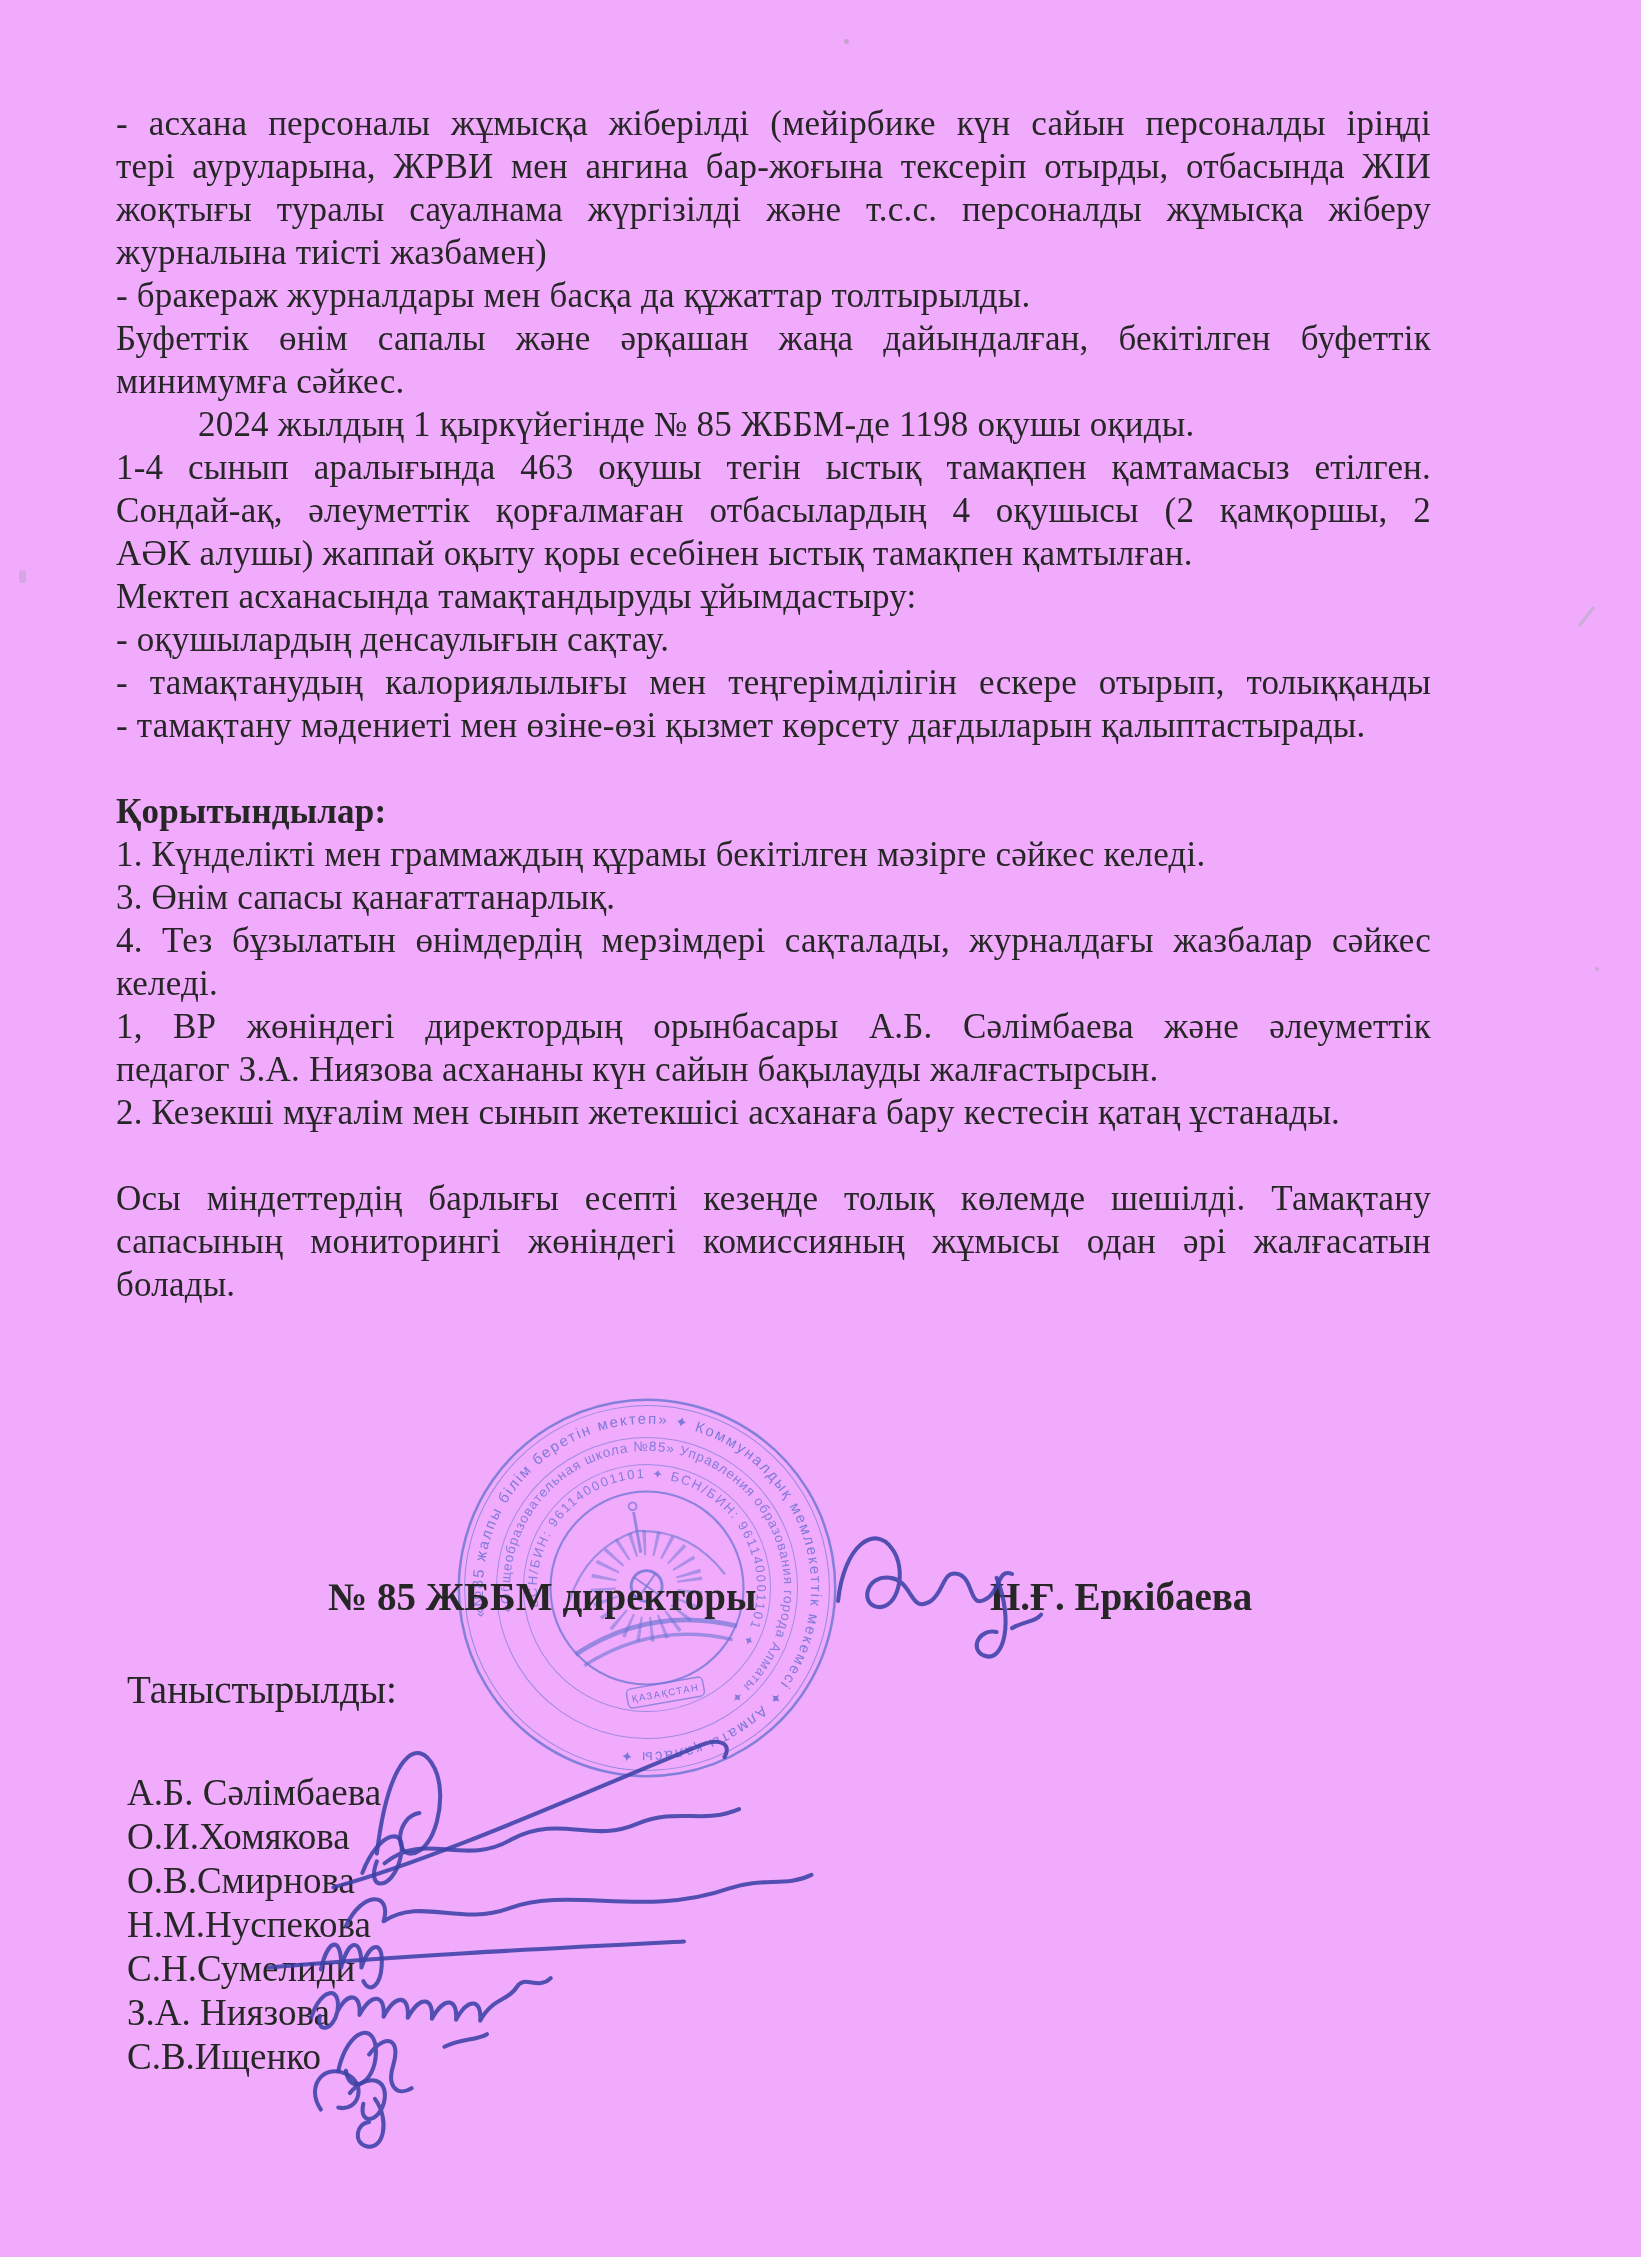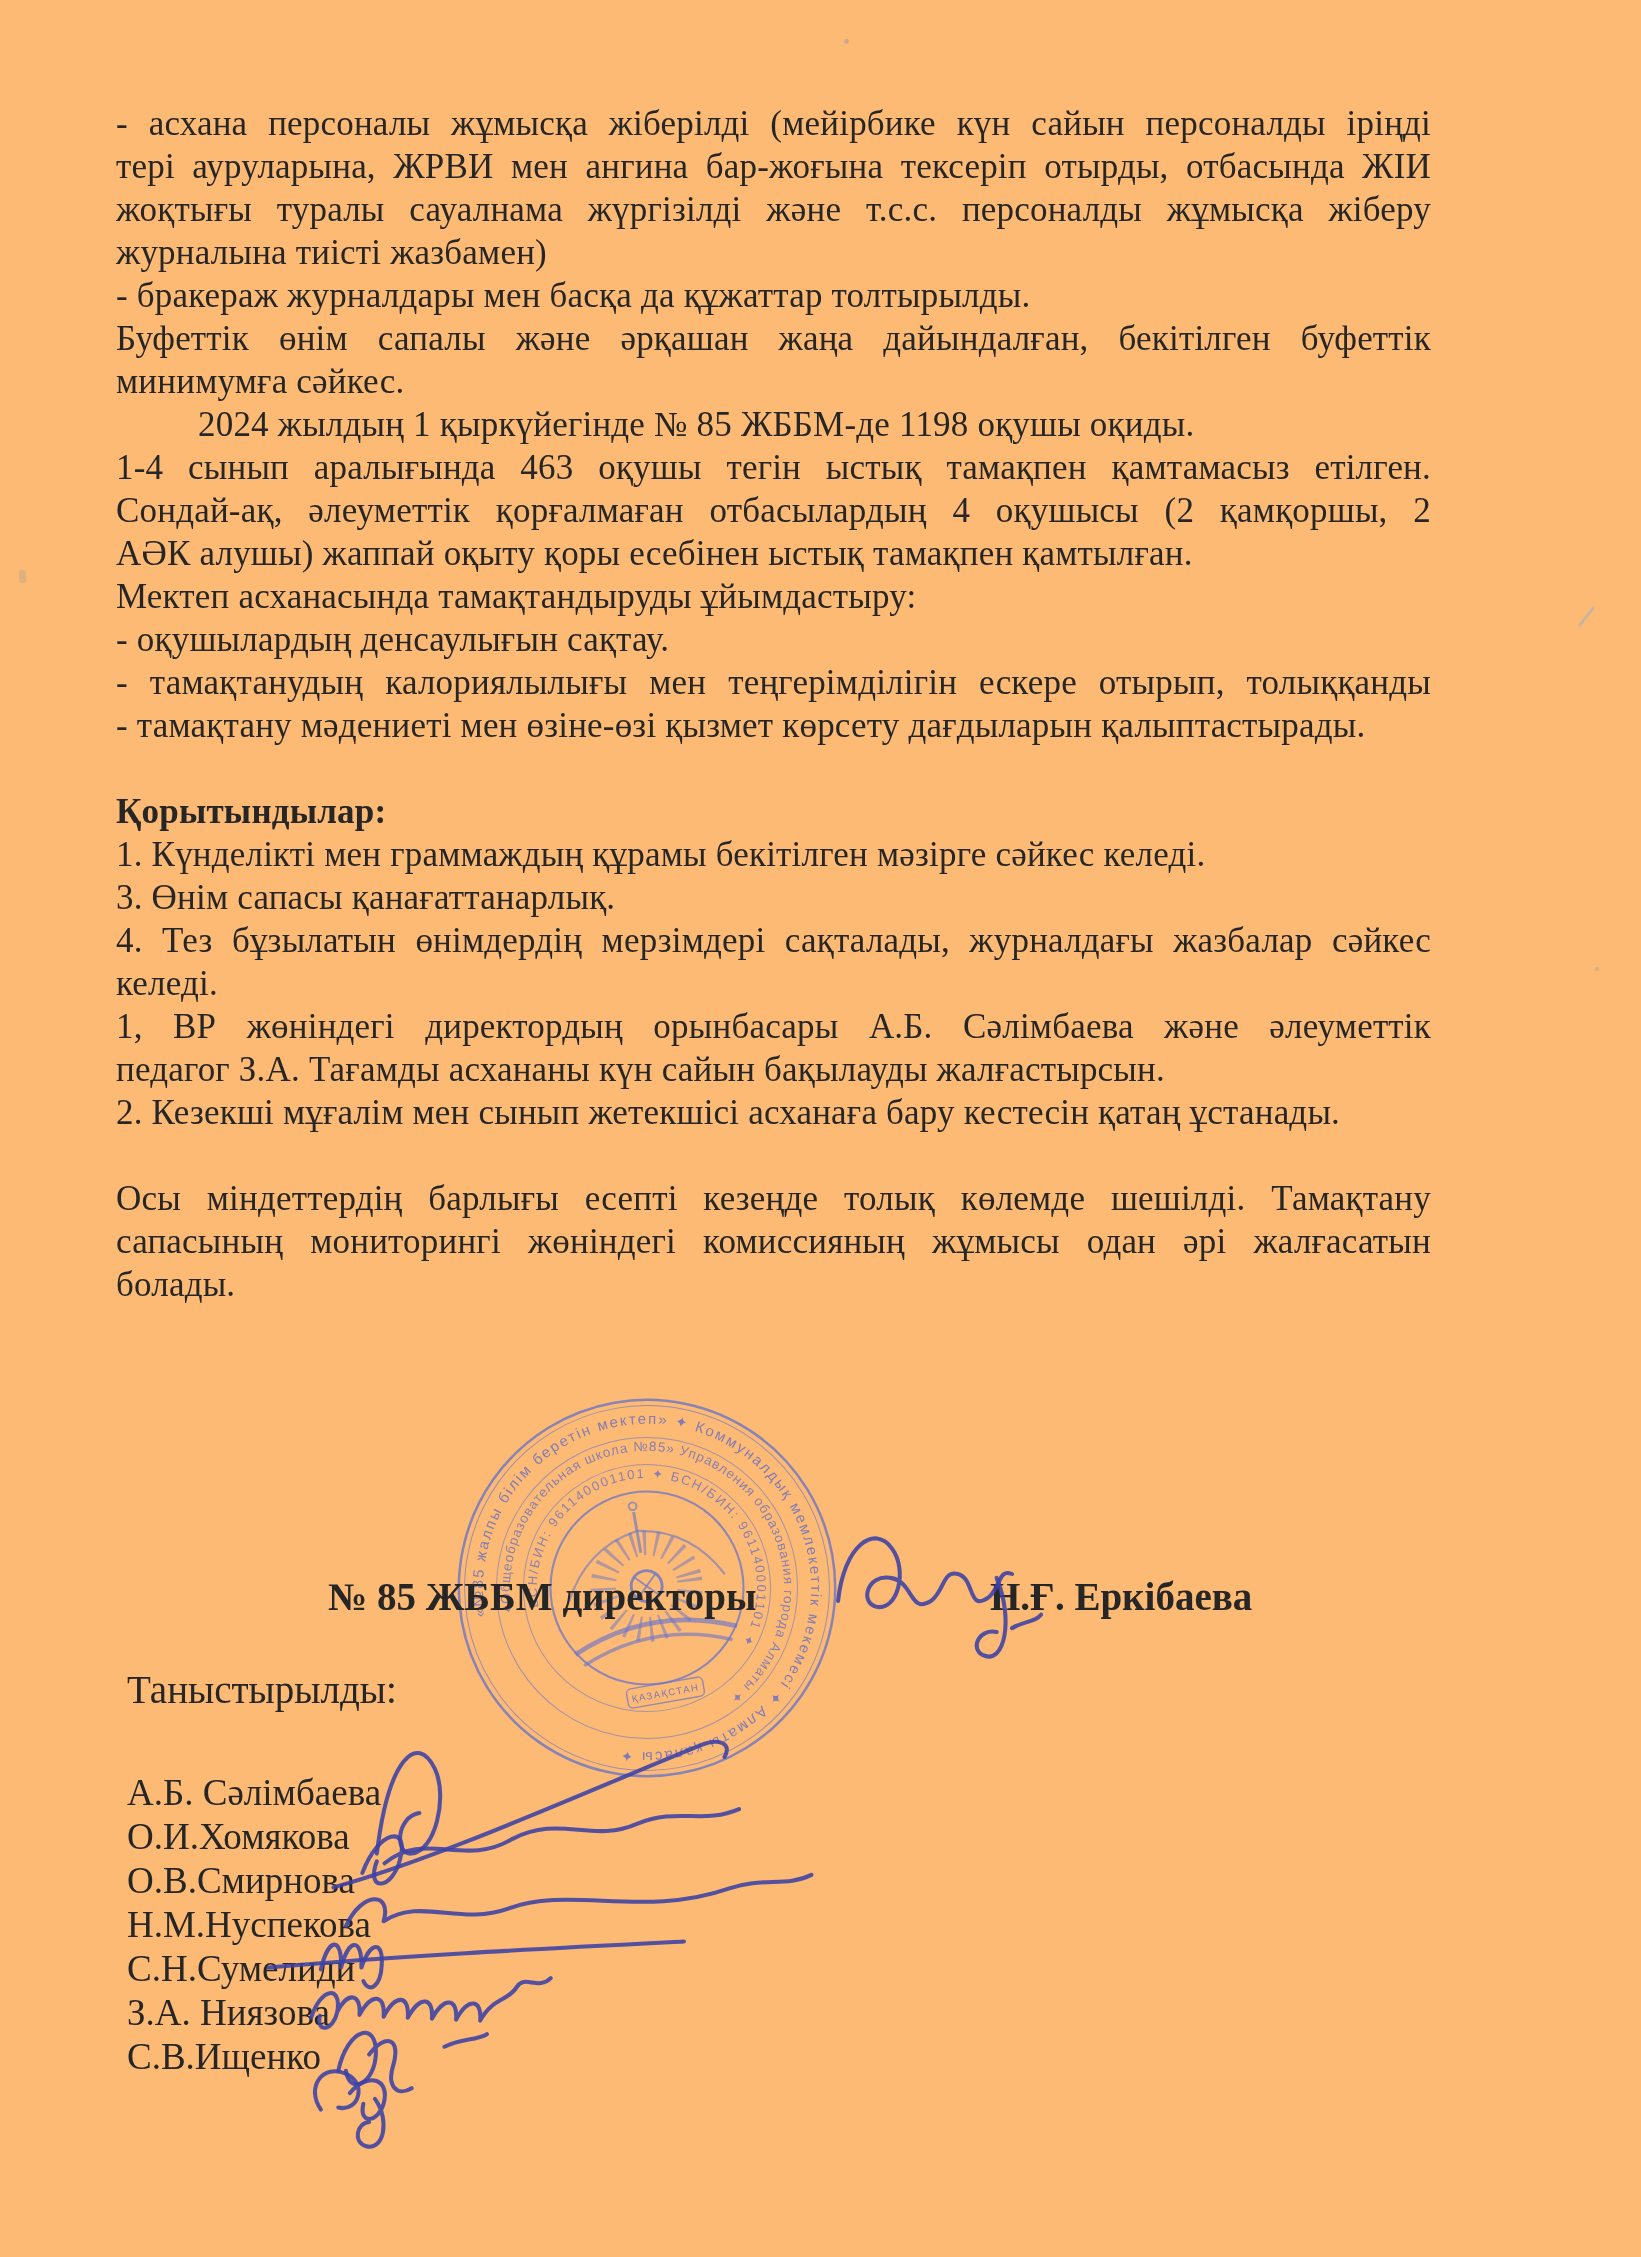--- a/index.html
+++ b/index.html
@@ -1,19 +1,19 @@
 <!DOCTYPE html>
 <html><head>
 <meta charset="utf-8">
 <style>
   html,body{margin:0;padding:0;background:#e8e8e6;}
   .page{
     position:relative;
     width:1641px;height:2257px;
-    background:#fdba74;
+    background:#f0abfc;
     font-family:"Liberation Serif","DejaVu Serif",serif;
     color:#262626;
     overflow:hidden;
   }
   
   .textflow{
     position:absolute;left:116px;top:102px;width:1315px;
   }
   .ln{
     font-size:35px;line-height:43px;height:43px;
@@ -67,21 +67,21 @@
       <div class="ln">- оқушылардың денсаулығын сақтау.</div>
       <div class="ln j">- тамақтанудың калориялылығы мен теңгерімділігін ескере отырып, толыққанды</div>
       <div class="ln">- тамақтану мәдениеті мен өзіне-өзі қызмет көрсету дағдыларын қалыптастырады.</div>
       <div class="ln blank"></div>
       <div class="ln b">Қорытындылар:</div>
       <div class="ln">1. Күнделікті мен граммаждың құрамы бекітілген мәзірге сәйкес келеді.</div>
       <div class="ln">3. Өнім сапасы қанағаттанарлық.</div>
       <div class="ln j">4. Тез бұзылатын өнімдердің мерзімдері сақталады, журналдағы жазбалар сәйкес</div>
       <div class="ln">келеді.</div>
       <div class="ln j">1, ВР жөніндегі директордың орынбасары А.Б. Сәлімбаева және әлеуметтік</div>
-      <div class="ln">педагог З.А. Тағамды асхананы күн сайын бақылауды жалғастырсын.</div>
+      <div class="ln">педагог З.А. Ниязова асхананы күн сайын бақылауды жалғастырсын.</div>
       <div class="ln">2. Кезекші мұғалім мен сынып жетекшісі асханаға бару кестесін қатаң ұстанады.</div>
       <div class="ln blank"></div>
       <div class="ln j">Осы міндеттердің барлығы есепті кезеңде толық көлемде шешілді. Тамақтану</div>
       <div class="ln j">сапасының мониторингі жөніндегі комиссияның жұмысы одан әрі жалғасатын</div>
       <div class="ln">болады.</div>
     </div>
 
   <svg class="stamp" viewBox="0 0 400 400" aria-hidden="true">
     <g transform="rotate(-10 200 200)" stroke="#5e6fd0" fill="none">
       <circle cx="200" cy="200" r="195" stroke-width="2.6" opacity=".8"></circle>

